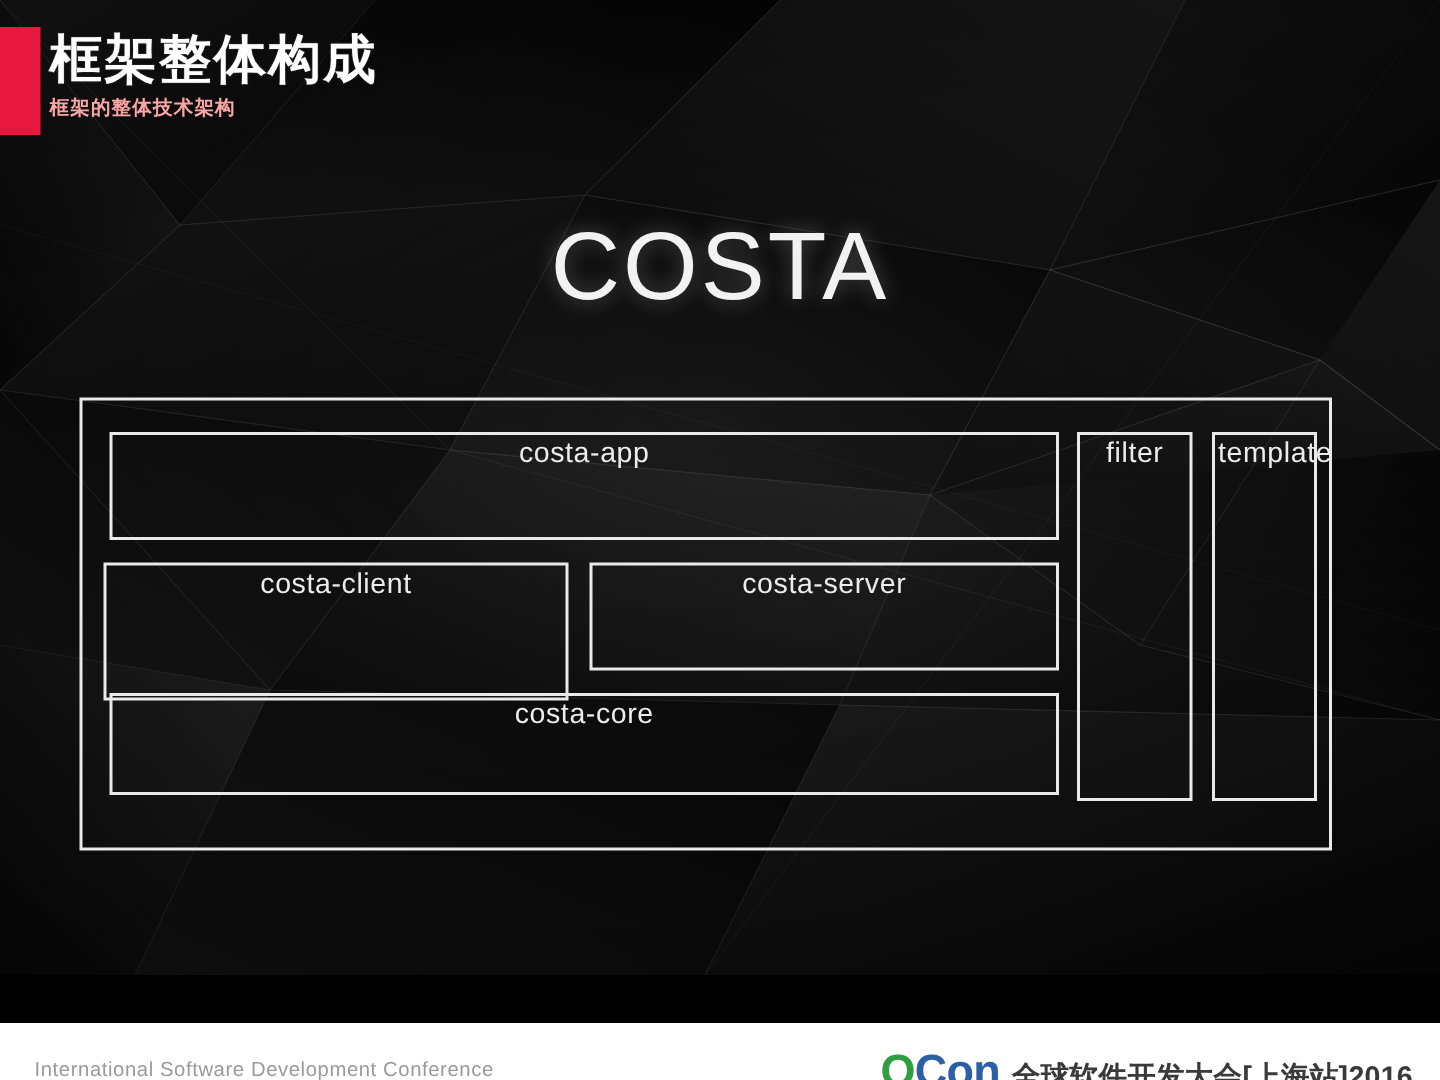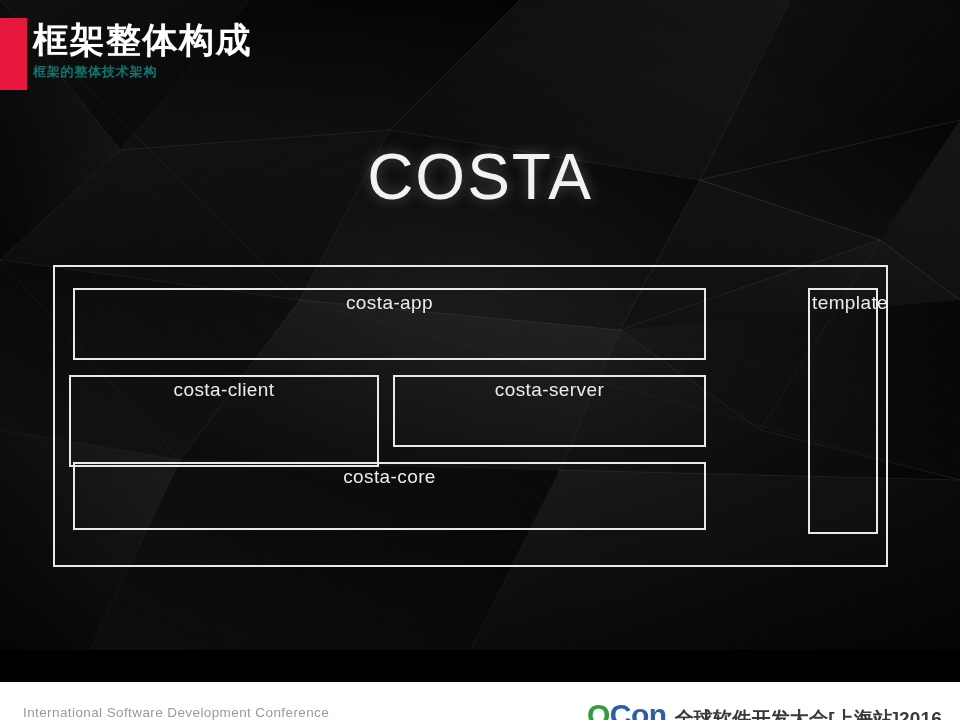--- a/index.html
+++ b/index.html
@@ -71,21 +71,21 @@
   #header-title {
     color: #ffffff;
     font-size: 35px;
     font-weight: bold;
     letter-spacing: 1.5px;
     line-height: 48px;
     white-space: nowrap;
     text-shadow: 0 0 1px rgba(255,255,255,0.35);
   }
   #header-subtitle {
-    color: #0f766e;
+    color: #fca5a5;
     font-size: 13px;
     font-weight: bold;
     letter-spacing: 0.8px;
     line-height: 18px;
     margin-top: -1px;
     white-space: nowrap;
   }
 
   
   #costa-title {
@@ -274,20 +274,23 @@
     </div>
 
     <div id="box-server" class="bx">
       <span class="lbl">costa-server</span>
     </div>
 
     <div id="box-core" class="bx">
       <span class="lbl">costa-core</span>
     </div>
 
+    <div id="box-filter" class="bx">
+      <span class="lbl">filter</span>
+    </div>
 
     <div id="box-template" class="bx">
       <span class="lbl">template</span>
     </div>
 
   </div>
 
   <div id="footer">
     <div id="footer-tagline">International Software Development Conference</div>
     <div id="qcon-logo">

